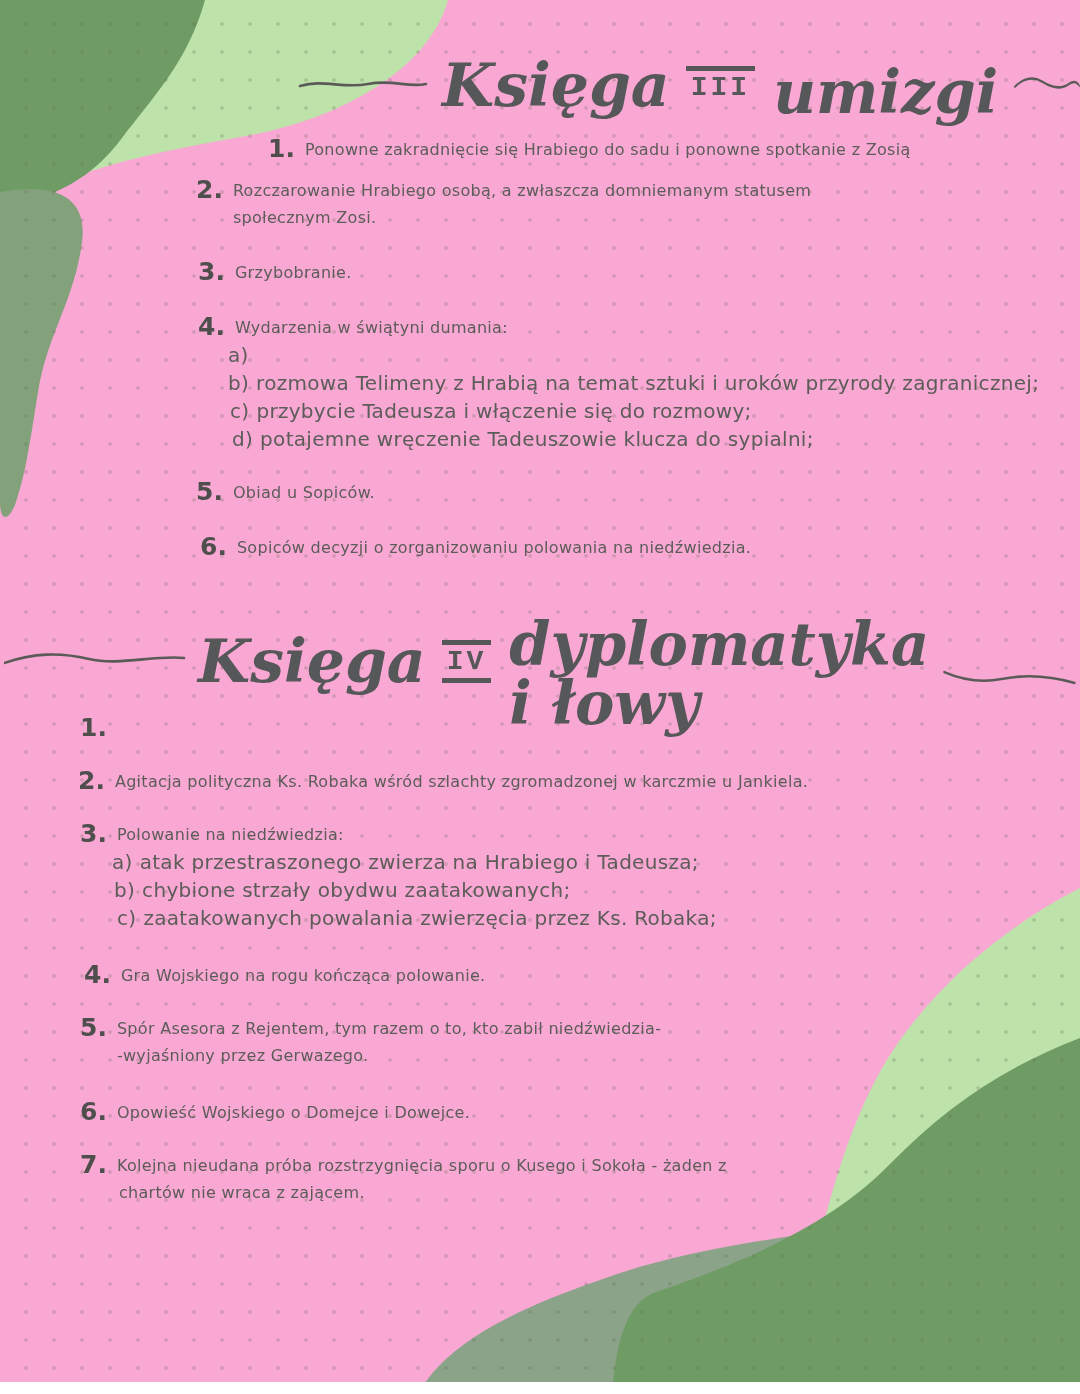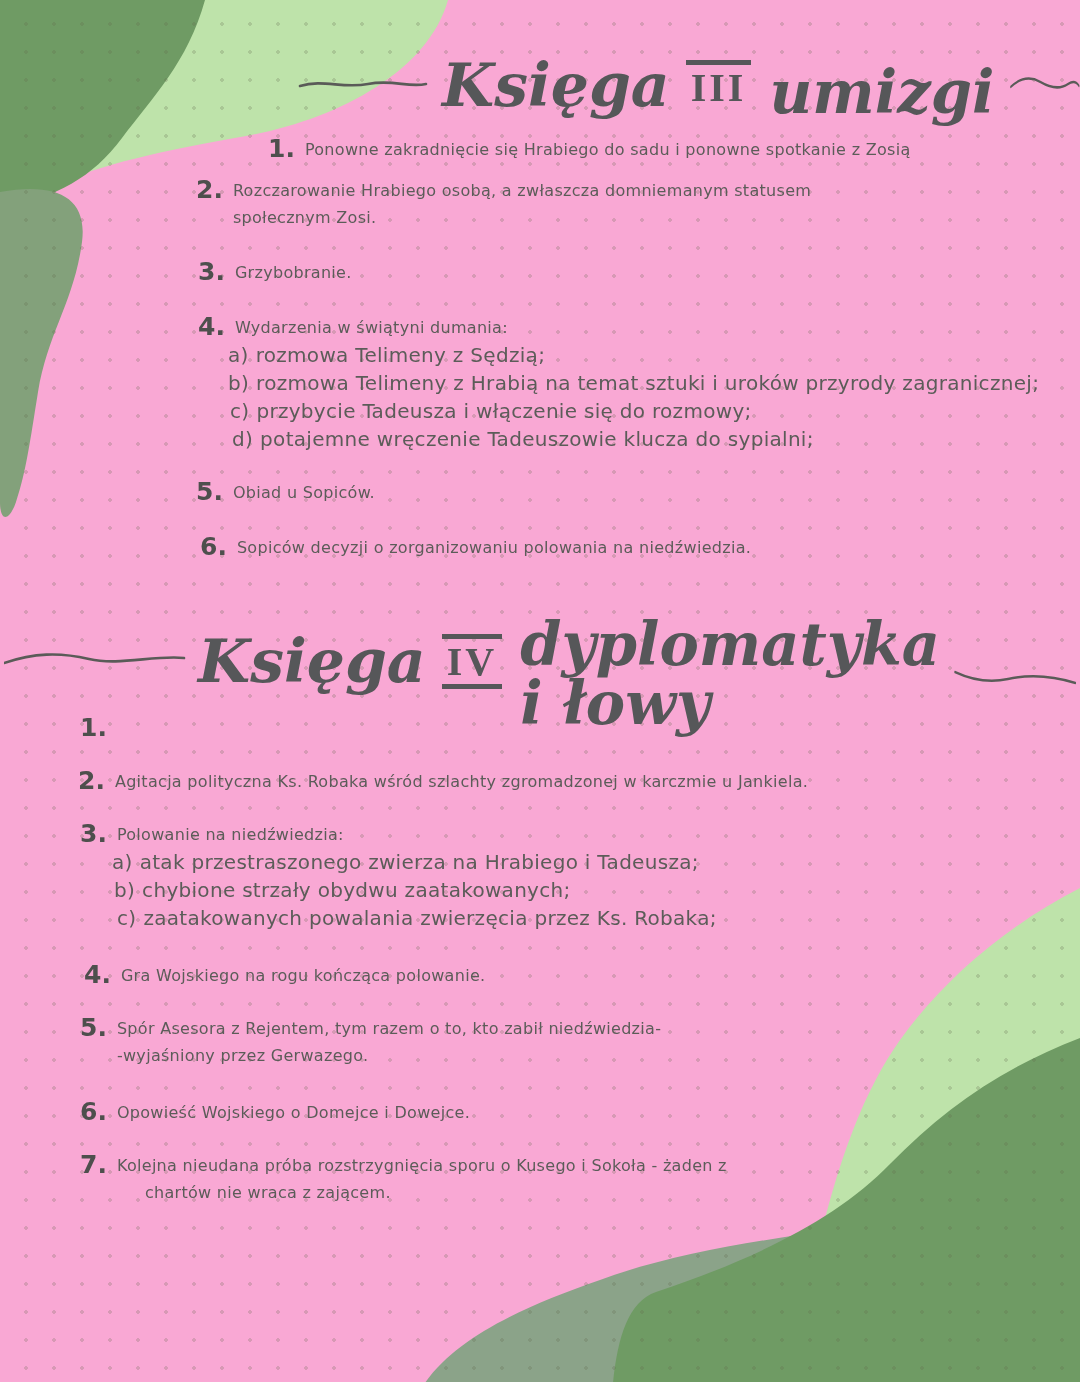--- a/index.html
+++ b/index.html
@@ -25,23 +25,23 @@
   .hdr{display:flex;align-items:center;}
   .hdr .script{
     font-family:"DejaVu Serif", serif;
     font-style:italic;font-weight:bold;
     color:#565759;
   }
   .title-word{font-size:60px;line-height:1;}
   .epithet{font-size:59px;line-height:1;margin-left:18px;margin-top:14px;}
   .numeral{
     display:inline-block;
-    font-family:Liberation Serif, serif;
+    font-family:Liberation Mono, monospace;
     font-weight:bold;font-style:normal;
-    font-size:40px;line-height:1;
+    font-size:28px;line-height:1;
     color:#565759;
     letter-spacing:3px;
     border-top:5px solid #565759;
     padding:3px 5px 2px 5px;
     margin-left:16px;
   }
   .numeral.underlined{border-bottom:5px solid #565759;}
   .hdr3{margin:42px 0 0 0;padding-left:298px;height:86px;}
   .hdr4{margin:54px 0 0 0;padding-left:4px;height:92px;}
   .squig{flex:none;}
@@ -122,21 +122,20 @@
     </div>
 
     <div class="item" style="margin:28px 0 0 198px">
       <span class="num">4.</span>
       <span class="txt">
           <span class="line">Wydarzenia w świątyni dumania:</span>
         </span>
     </div>
     <div class="subitem" style="margin-left:228px">
       <span class="letter">a)</span>
-      <span>rozmowa Telimeny z Sędzią;</span>
     </div>
     <div class="subitem" style="margin-left:228px">
       <span class="letter">b)</span>
       <span>rozmowa Telimeny z Hrabią na temat sztuki i uroków przyrody zagranicznej;</span>
     </div>
     <div class="subitem" style="margin-left:230px">
       <span class="letter">c)</span>
       <span>przybycie Tadeusza i włączenie się do rozmowy;</span>
     </div>
     <div class="subitem" style="margin-left:232px">
@@ -219,18 +218,18 @@
       <span class="num">6.</span>
       <span class="txt">
           <span class="line">Opowieść Wojskiego o Domejce i Dowejce.</span>
         </span>
     </div>
 
     <div class="item" style="margin:26px 0 0 80px">
       <span class="num">7.</span>
       <span class="txt">
         <span class="line">Kolejna nieudana próba rozstrzygnięcia sporu o Kusego i Sokoła - żaden z</span>
-        <span class="line" style="margin-left:28px">chartów nie wraca z zającem.</span>
+        <span class="line" style="margin-left:2px">chartów nie wraca z zającem.</span>
       </span>
     </div>
 
   </div>
 </div>
 
 </body></html>

